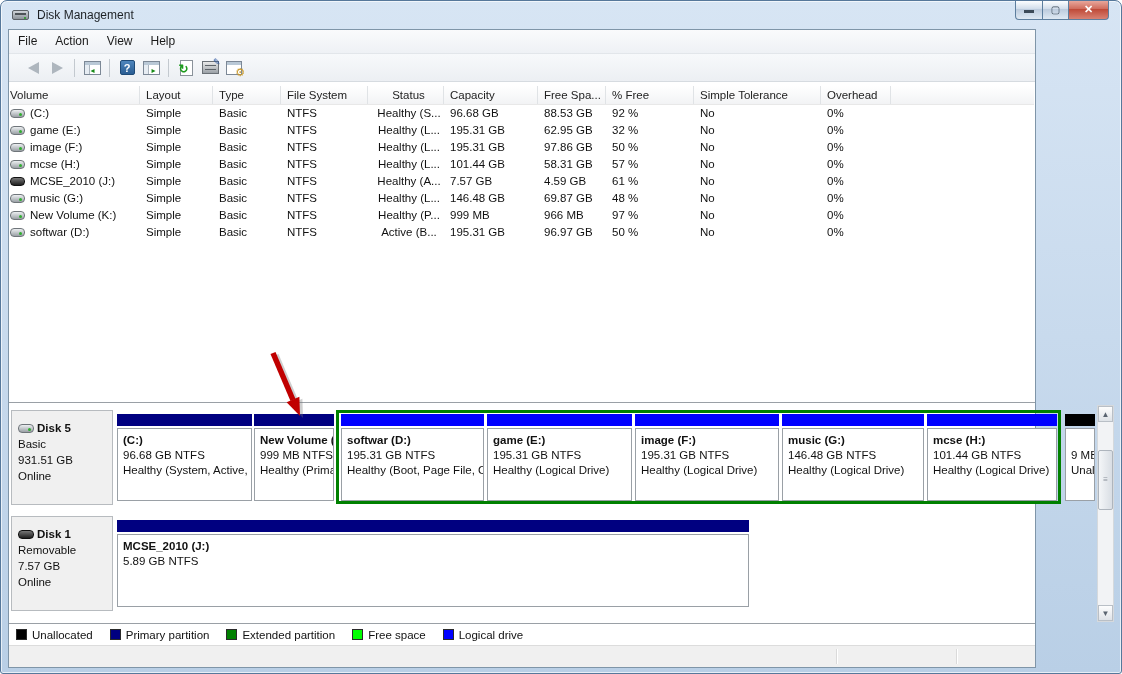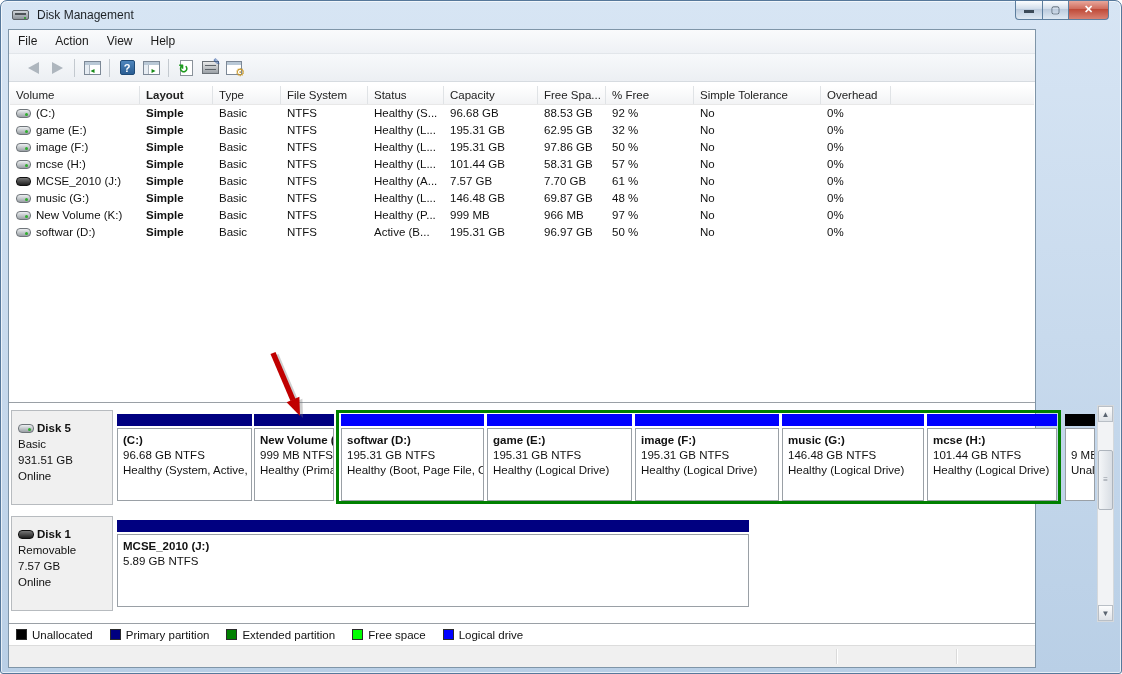--- a/index.html
+++ b/index.html
@@ -54,22 +54,22 @@
   .gearwin { width:16px; height:14px; border:1px solid #7c8896; background:#fff; position:relative; }
   .gearwin .strip { position:absolute; left:0; top:0; right:0; height:3px; background:#b9c8d6; }
   .gearwin .gear { position:absolute; right:-4px; bottom:-4px; font-size:11px; line-height:11px; color:#c8982a; }
   
   .vtable { position:absolute; left:1px; right:1px; top:56px; font-size:11.5px; color:#111; }
   .vhead { display:flex; height:19px; border-bottom:1px solid #e8e8e8;
            background:linear-gradient(#ffffff,#f2f3f5); color:#222; }
   .vhead .cell { border-right:1px solid #e0e3e6; line-height:18px; }
   .vrow { display:flex; height:17px; line-height:17px; }
   .cell { overflow:hidden; white-space:nowrap; padding-left:6px; flex:none; }
-  .c-vol{width:130px; padding-left:6px;} .c-lay{width:73px;font-weight:bold;} .c-typ{width:68px;}
-  .c-fs{width:87px;} .c-st{width:76px;} .c-cap{width:94px;} .c-fr{width:68px;}
+  .c-vol{width:130px; padding-left:0;} .c-lay{width:73px;} .c-typ{width:68px;}
+  .c-fs{width:87px;} .c-st{width:76px;text-align:center;} .c-cap{width:94px;} .c-fr{width:68px;}
   .c-pct{width:88px;} .c-ft{width:127px;} .c-oh{width:70px;} .c-fill{flex:1 1 auto; border-right:none !important;}
   .drv { display:inline-block; width:15px; height:9px; margin-right:5px; vertical-align:-1px;
          background:linear-gradient(#eceff1,#9aa0a5); border:1px solid #6f757a; border-radius:4px; position:relative; }
   .drv::after { content:""; position:absolute; right:2px; top:3px; width:3px; height:3px; border-radius:50%; background:#2fae2f; }
   .drv.removable { background:linear-gradient(#777,#1f1f1f); border-color:#101010; }
   .drv.removable::after { display:none; }
   
   .splitter { position:absolute; left:0; right:0; top:372px; height:1px; background:#9aa0a6; }
   
   .diskrow { position:absolute; left:0; width:1106px; height:99px; }
@@ -248,21 +248,21 @@
           <div class="cell c-ft">No</div>
         <div class="cell c-oh">0%</div>
       </div>
       <div class="vrow">
         <div class="cell c-vol"><span class="drv removable"></span><span>MCSE_2010 (J:)</span></div>
         <div class="cell c-lay">Simple</div>
           <div class="cell c-typ">Basic</div>
         <div class="cell c-fs">NTFS</div>
           <div class="cell c-st">Healthy (A...</div>
         <div class="cell c-cap">7.57 GB</div>
-          <div class="cell c-fr">7.70 GB</div>
+          <div class="cell c-fr">4.59 GB</div>
         <div class="cell c-pct">61 %</div>
           <div class="cell c-ft">No</div>
         <div class="cell c-oh">0%</div>
       </div>
       <div class="vrow">
         <div class="cell c-vol"><span class="drv"></span><span>music (G:)</span></div>
         <div class="cell c-lay">Simple</div>
           <div class="cell c-typ">Basic</div>
         <div class="cell c-fs">NTFS</div>
           <div class="cell c-st">Healthy (L...</div>

